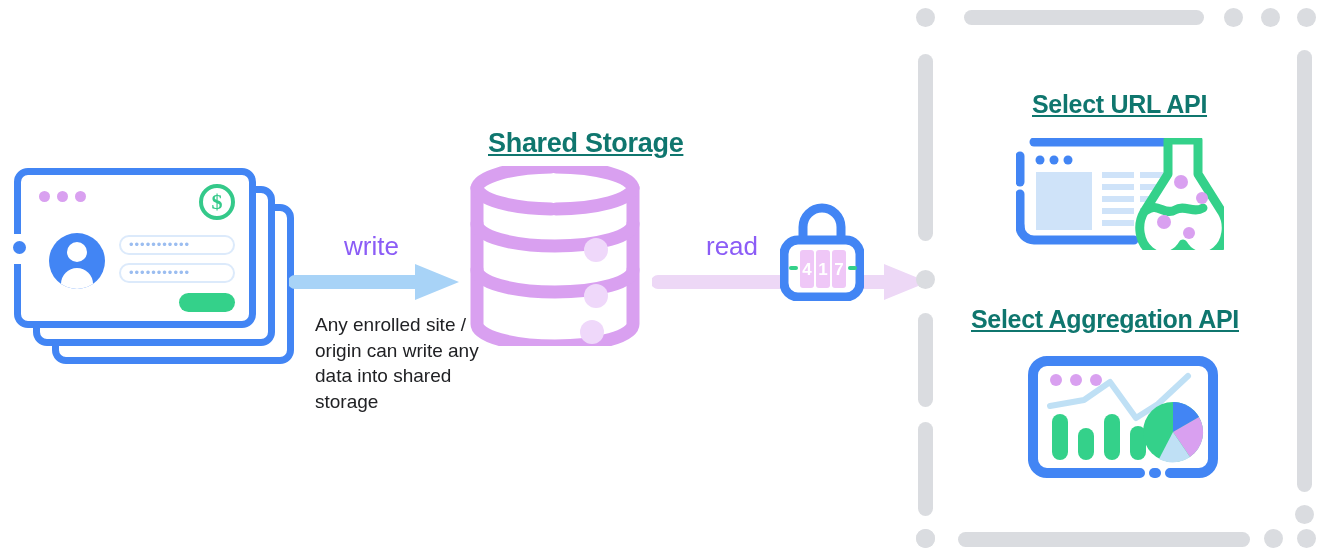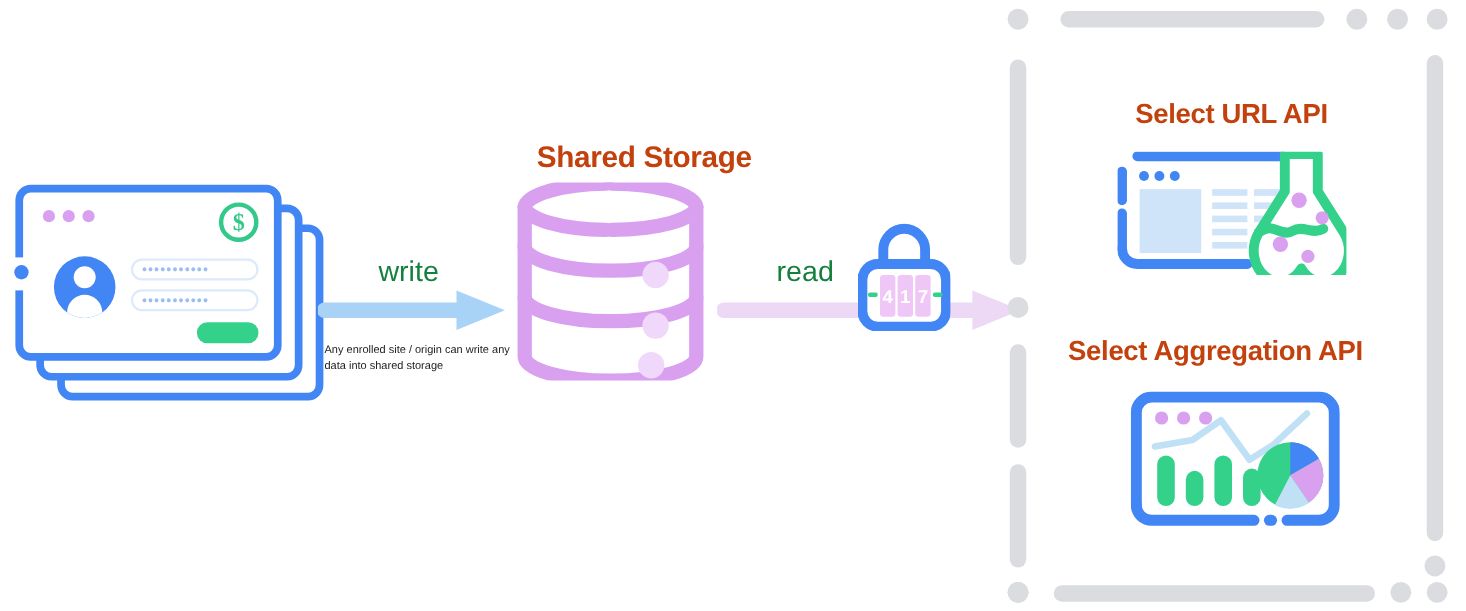--- a/index.html
+++ b/index.html
@@ -17,53 +17,55 @@
   }
   .stage {
     position: absolute;
     inset: 0;
   }
   .abs { position: absolute; }
 
   
   .heading {
     font-weight: bold;
-    color: #c2410c;
+    color: #0f766e;
     letter-spacing: -0.3px;
     white-space: nowrap;
+    text-decoration: underline;
   }
   .h-shared {
     font-size: 27px;
     left: 460px;
     top: 128px;
     margin-left: 28px;
   }
   .h-select {
     font-size: 25px;
     left: 1032px;
     top: 90px;
   }
   .h-private {
     font-size: 25px;
     left: 971px;
     top: 305px;
   }
   .arrow-label {
     font-size: 26px;
-    color: #15803d;
+    color: #8b5cf6;
     white-space: nowrap;
     text-align: center;
   }
   .lbl-write { left: 344px; top: 231px; }
   .lbl-read  { left: 706px; top: 231px; }
 
   .caption {
-    font-size: 10px;
+    font-size: 19px;
     line-height: 1.35;
     color: #202124;
+    margin-left: 20px;
   }
   .cap-write { left: 295px; top: 312px; width: 180px; }
   .cap-read  { left: 665px; top: 318px; width: 245px; }
 
   
   .cards { left: 14px; top: 168px; width: 280px; height: 200px; }
   .card-back {
     position: absolute;
     border: 7px solid #4285F4;
     border-radius: 14px;

